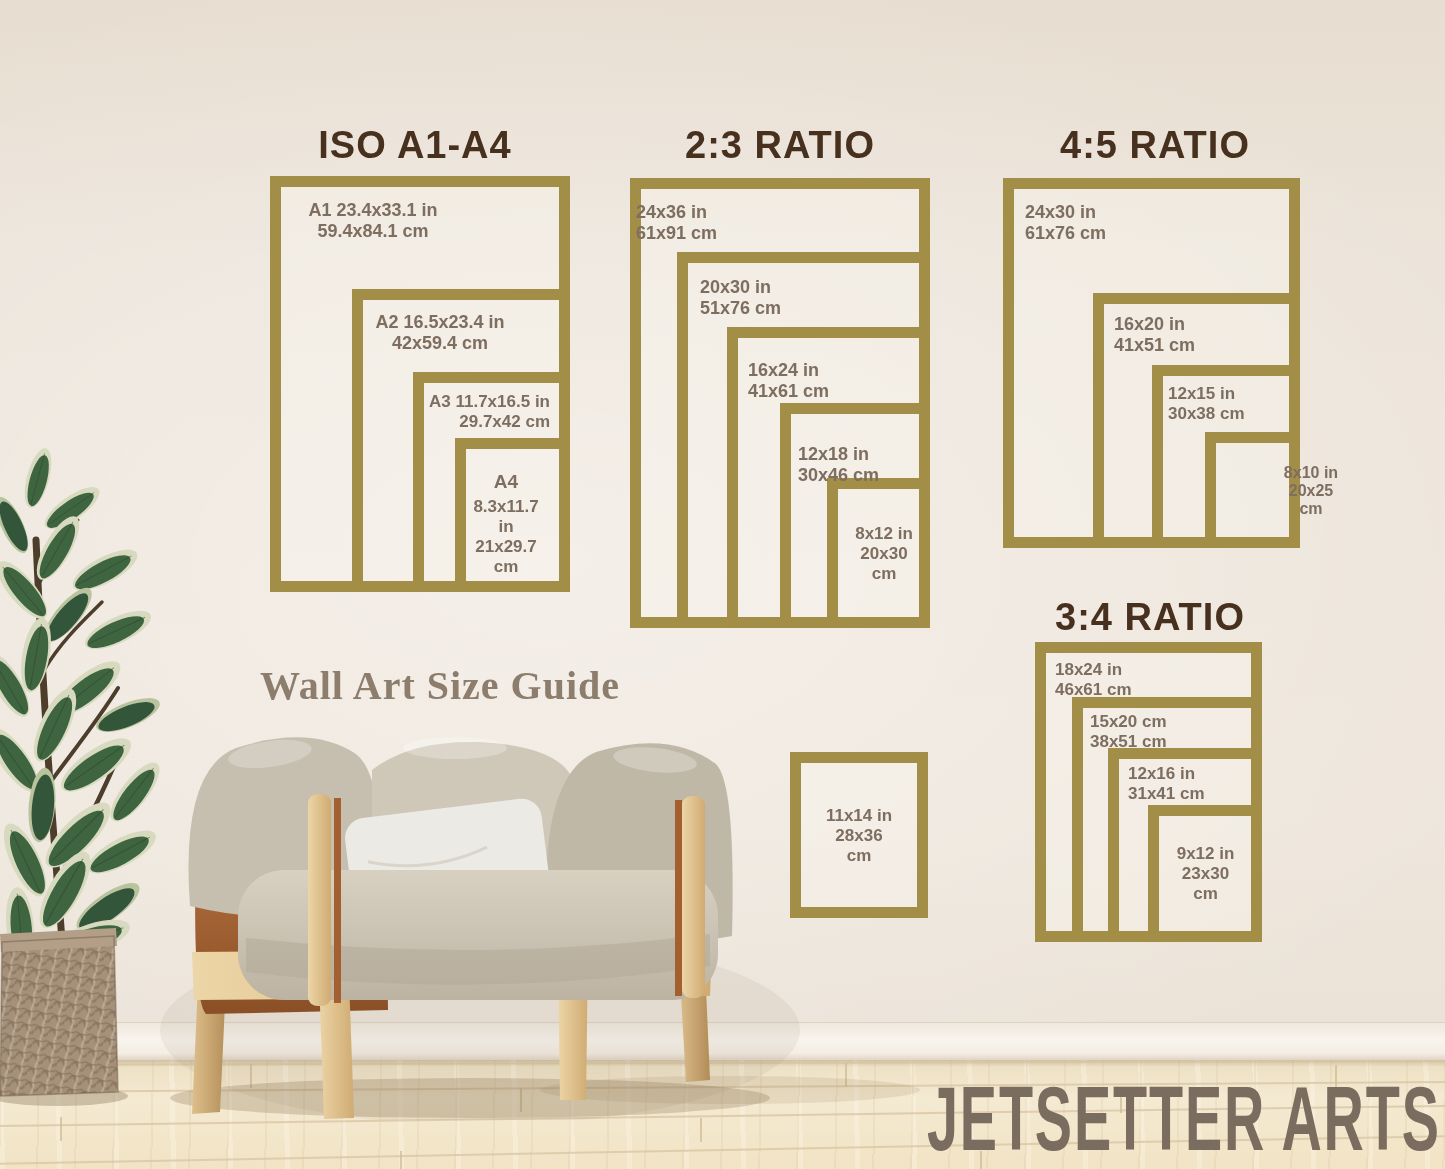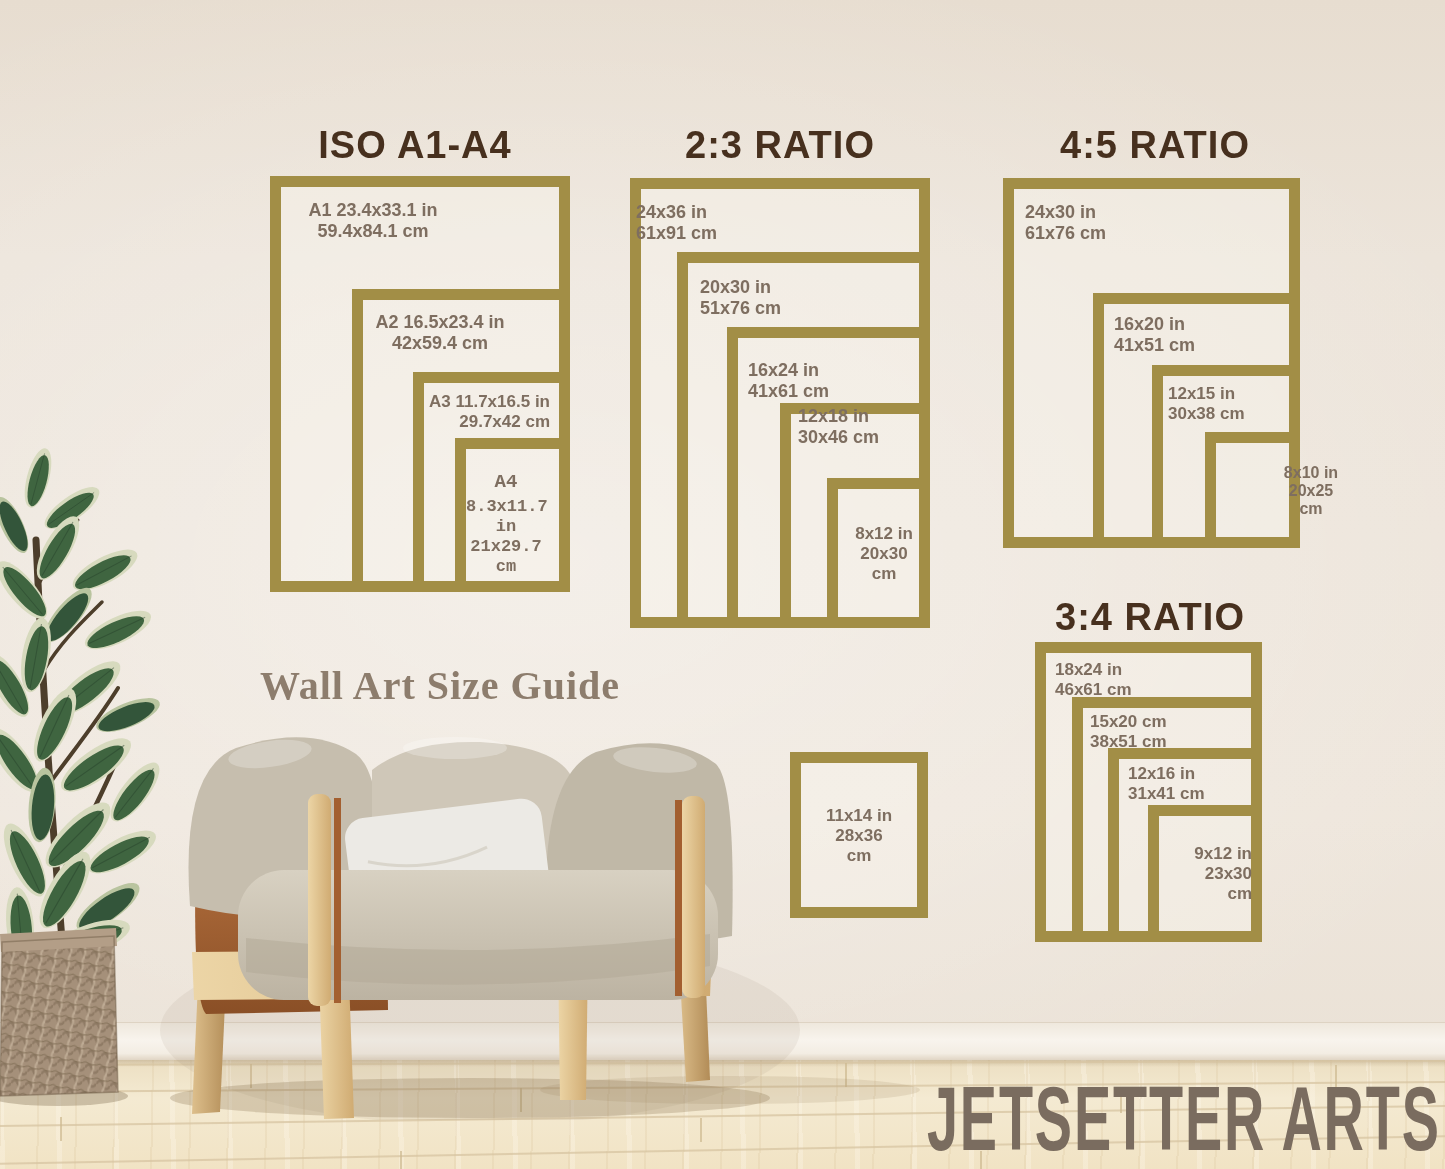--- a/index.html
+++ b/index.html
@@ -77,21 +77,21 @@
     <span>59.4x84.1 cm</span>
   </div>
   <div class="lab" style="left:365px;top:312px;width:150px;">
     <span>A2 16.5x23.4 in</span>
     <span>42x59.4 cm</span>
   </div>
   <div class="lab" style="left:412px;top:392px;width:138px;font-size:17px;line-height:20px;text-align:right;">
     <span>A3 11.7x16.5 in</span>
     <span>29.7x42 cm</span>
   </div>
-  <div class="lab" style="left:466px;top:472px;width:80px;font-size:17px;line-height:20px;font-family:Liberation Mono, monospace;">
+  <div class="lab" style="left:466px;top:472px;width:80px;font-size:17px;line-height:20px;">
     <span class="big">A4</span>
     <span>8.3x11.7 in</span>
     <span>21x29.7</span>
     <span>cm</span>
   </div>
 
   <div class="sec-title" style="left:630px;top:126px;width:300px;">2:3 RATIO</div>
   <div class="frm outer" style="left:630px;top:178px;width:300px;height:450px;"></div>
   <div class="frm" style="left:677px;top:252px;width:253px;height:376px;"></div>
   <div class="frm" style="left:727px;top:327px;width:203px;height:301px;"></div>
@@ -102,21 +102,21 @@
     <span>61x91 cm</span>
   </div>
   <div class="lab left" style="left:700px;top:277px;">
     <span>20x30 in</span>
     <span>51x76 cm</span>
   </div>
   <div class="lab left" style="left:748px;top:360px;">
     <span>16x24 in</span>
     <span>41x61 cm</span>
   </div>
-  <div class="lab left" style="left:798px;top:406px;">
+  <div class="lab left" style="left:798px;top:444px;">
     <span>12x18 in</span>
     <span>30x46 cm</span>
   </div>
   <div class="lab" style="left:838px;top:524px;width:92px;font-size:17px;line-height:20px;">
     <span>8x12 in</span>
     <span>20x30</span>
     <span>cm</span>
   </div>
 
   <div class="sec-title" style="left:1000px;top:126px;width:310px;">4:5 RATIO</div>
@@ -152,21 +152,21 @@
     <span>46x61 cm</span>
   </div>
   <div class="lab left" style="left:1090px;top:712px;font-size:17px;line-height:20px;">
     <span>15x20 cm</span>
     <span>38x51 cm</span>
   </div>
   <div class="lab left" style="left:1128px;top:764px;font-size:17px;line-height:20px;">
     <span>12x16 in</span>
     <span>31x41 cm</span>
   </div>
-  <div class="lab" style="left:1159px;top:844px;width:93px;font-size:17px;line-height:20px;text-align:right;">
+  <div class="lab" style="left:1159px;top:844px;width:93px;font-size:17px;line-height:20px;">
     <span>9x12 in</span>
     <span>23x30</span>
     <span>cm</span>
   </div>
 
   <div class="frm outer" style="left:790px;top:752px;width:138px;height:166px;"></div>
   <div class="lab" style="left:801px;top:806px;width:116px;font-size:17px;line-height:20px;">
     <span>11x14 in</span>
     <span>28x36</span>
     <span>cm</span>

